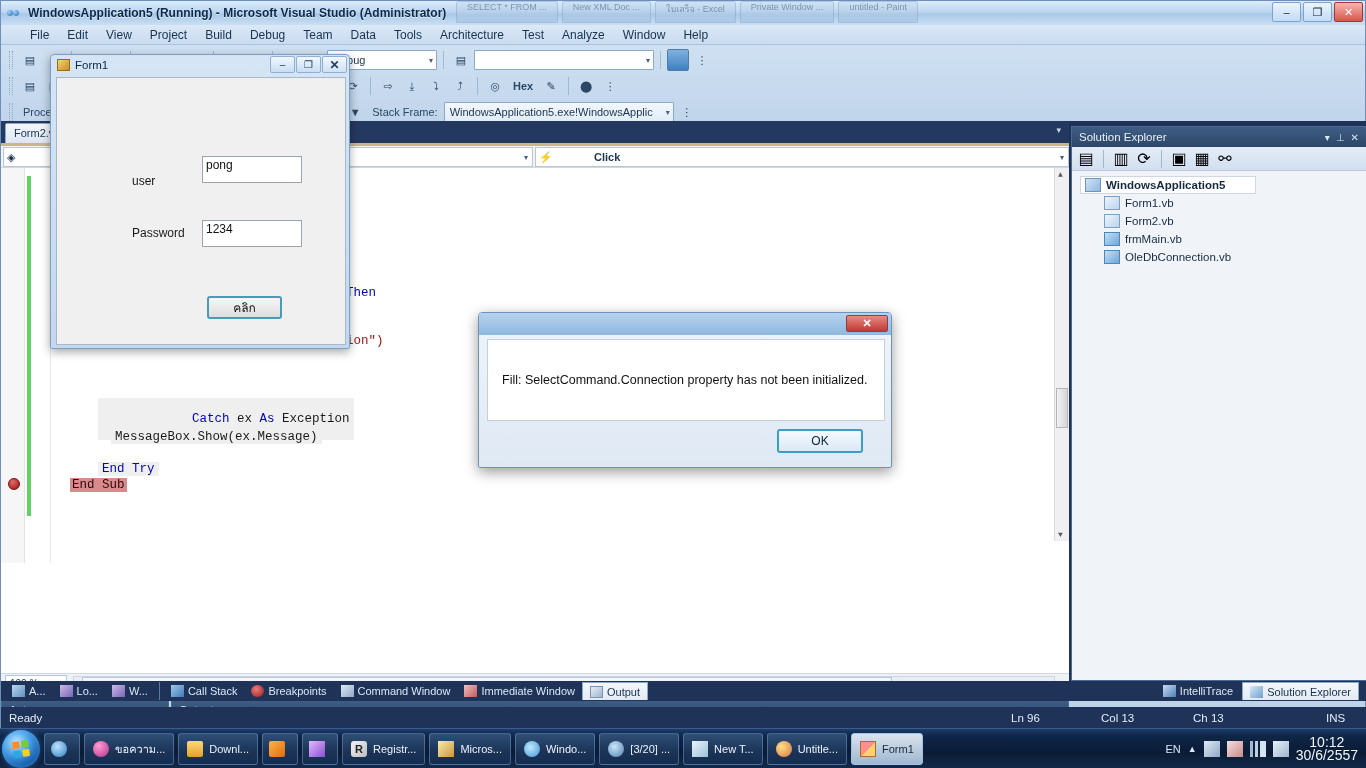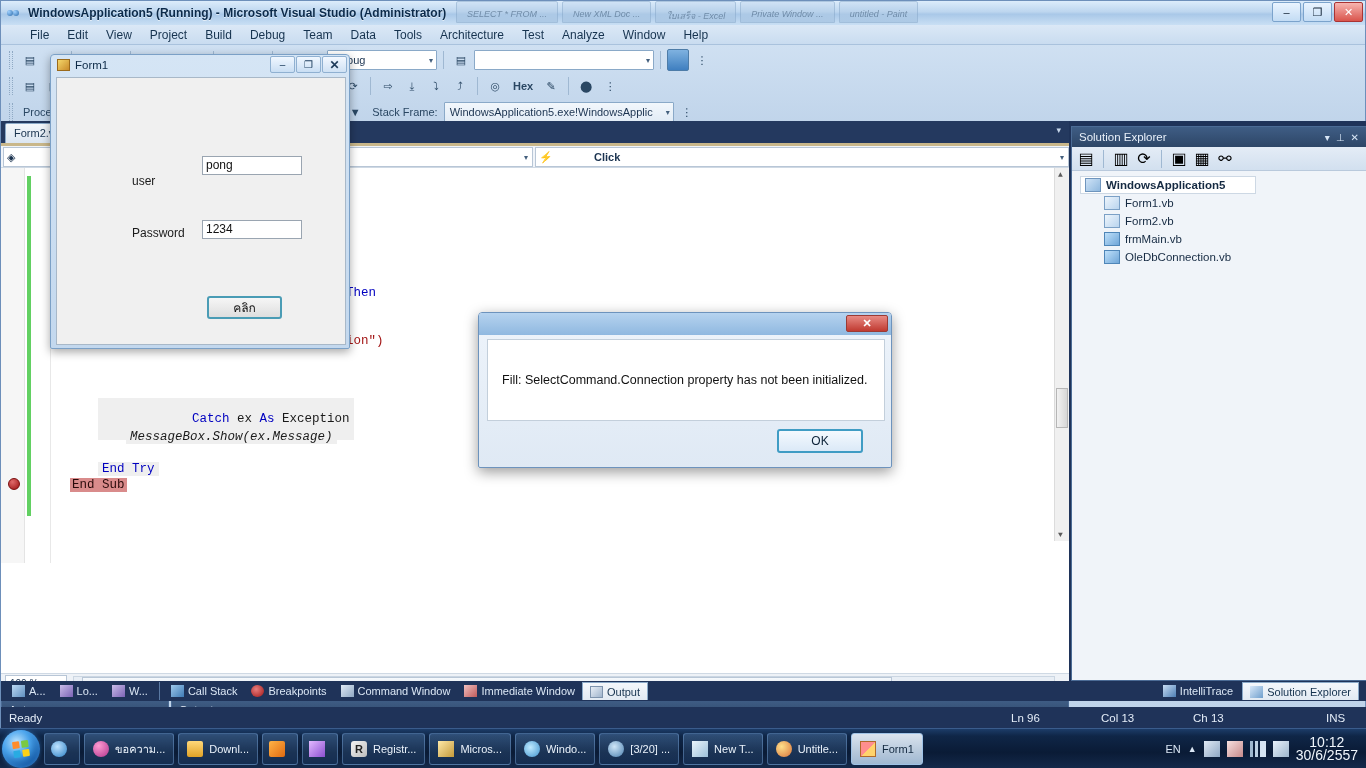--- a/index.html
+++ b/index.html
@@ -36,21 +36,21 @@
     width: 29px; height: 20px; border: 1px solid #7ba3cc; border-radius: 2px;
     background: linear-gradient(180deg,#eaf4ff,#c3dcf4);
     display: flex; align-items: center; justify-content: center;
     font-size: 11px; color: #123; line-height: 1;
   }
   .win-btn.close { background: linear-gradient(180deg,#f7b5b0,#d9544c); border-color:#a33; color:#fff; }
 
   
   .ghost-tabs { position:absolute; left:455px; top:0; height:24px; display:flex; gap:4px; opacity:.55; }
   .ghost-tab { height:22px; background:linear-gradient(180deg,#c9ddf2,#9fbedd); border:1px solid #88a8c9;
-     border-radius:2px 2px 0 0; font-size:9px; color:#3a5672; padding:7px 10px; white-space:nowrap;font-style:italic; }
+     border-radius:2px 2px 0 0; font-size:9px; color:#3a5672; padding:0 10px; white-space:nowrap; }
 
   
   .menubar {
     height: 20px; background: linear-gradient(180deg,#dbe8f6,#c9dcf0);
     display: flex; align-items: center; padding-left: 20px; gap: 0px;
     border-bottom: 1px solid #a9c2dd;
   }
   .menuitem { font-size: 12px; color: #16334f; padding: 2px 9px; cursor: default; white-space: nowrap; }
 
   
@@ -190,21 +190,21 @@
   .f1-name { font-size:11.5px; color:#0d2a47; }
   .f1-ctrls { position:absolute; right:2px; top:1px; display:flex; gap:1px; }
   .f1-btn { width:25px; height:17px; border:1px solid #8fb0d1; border-radius:2px;
      background:linear-gradient(180deg,#f0f7ff,#c9deF3); display:flex; align-items:center; justify-content:center; font-size:10px; color:#204060;}
   .f1-btn.x { background:linear-gradient(180deg,#f3f8ff,#cfe1f4); font-size:12px; font-weight:bold; color:#1d3a59;}
   .f1-client {
     position:absolute; left:5px; top:22px; width:290px; height:268px; background:#f0f0f0; border:1px solid #a8b8c8;
   }
   .f1-lbl { position:absolute; font-size:12px; color:#1a1a1a; font-family:"Liberation Sans", sans-serif; }
   .f1-input {
-    position:absolute; background:#fff; border:1px solid #9aa5b1; height:19px;
+    position:absolute; background:#fff; border:1px solid #9aa5b1; height:27px;
     font-size:12px; color:#111; padding:1px 3px; font-family:"Liberation Sans", sans-serif;
   }
   .f1-btn-ok {
     position:absolute; left:150px; top:218px; width:75px; height:23px;
     background:linear-gradient(180deg,#f6f6f6,#dedede); border:2px solid #4a9cb5; border-radius:3px;
     font-size:12px; color:#111; display:flex; align-items:center; justify-content:center;
   }
 
   
   .msgbox {
@@ -412,21 +412,21 @@
           <div class="green-bar"></div>
           <div class="fold-col"></div>
           <div class="bp-dot" style="top:310px;"></div>
 
           <div class="code-line kw" style="left:345px; top:118px;">Then</div>
           <div class="code-line str" style="left:345px; top:166px;">ion")</div>
 
           <div class="code-line hl-line" style="left:97px; top:230px; padding:0 4px;">
             <span class="kw">Catch</span> ex <span class="kw">As</span> Exception
           </div>
-          <div class="code-line hl-line" style="left:125px; top:262px; padding:0 4px;font-style:italic;">MessageBox.Show(ex.Message)</div>
+          <div class="code-line hl-line" style="left:110px; top:262px; padding:0 4px;">MessageBox.Show(ex.Message)</div>
           <div class="code-line hl-line kw" style="left:97px; top:294px; padding:0 4px;">End Try</div>
           <div class="code-line hl-red" style="left:69px; top:310px; padding:0 2px;">End Sub</div>
 
           <div class="vscroll" style="top:0; height:373px;">
             <span class="vs-arrow" style="top:2px;">▲</span>
             <div class="vs-thumb"></div>
             <span class="vs-arrow" style="bottom:2px;">▼</span>
           </div>
         </div>
 

